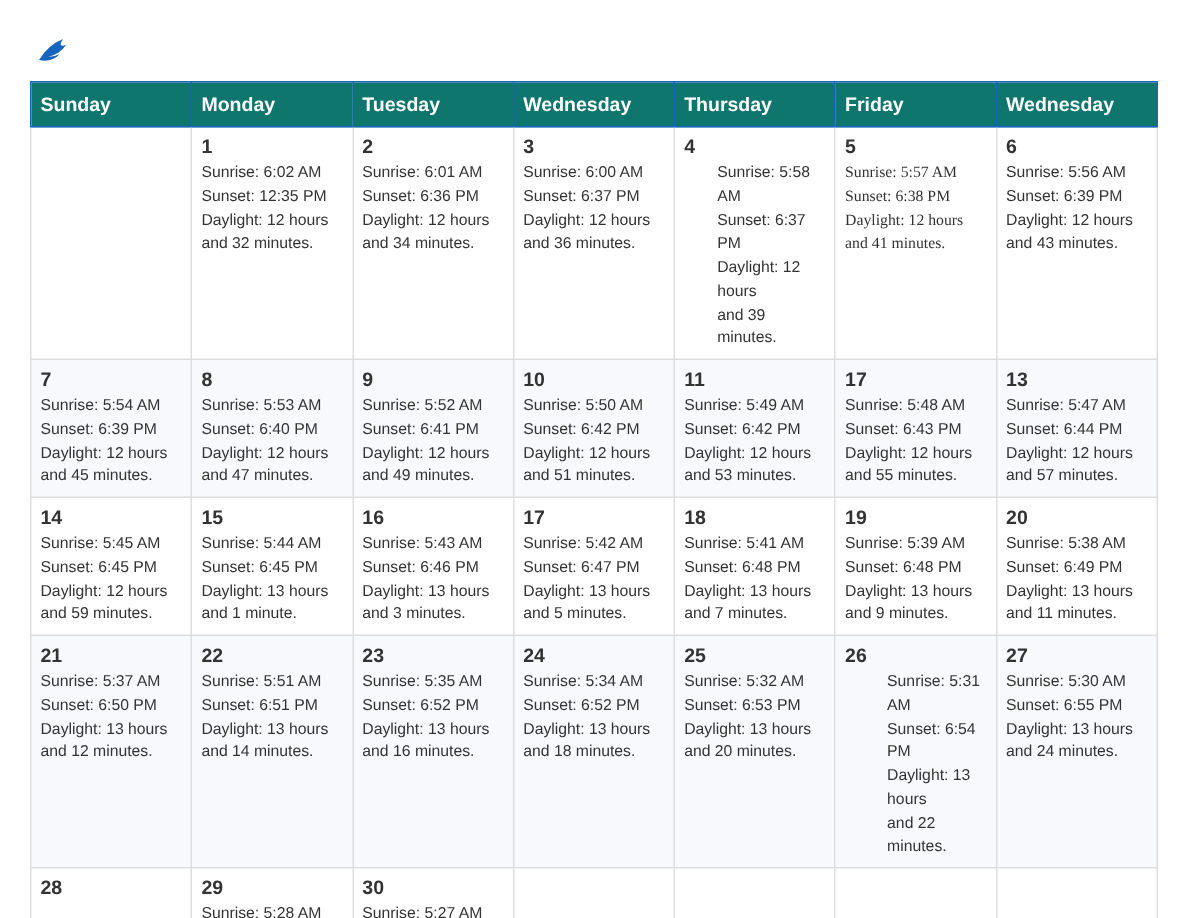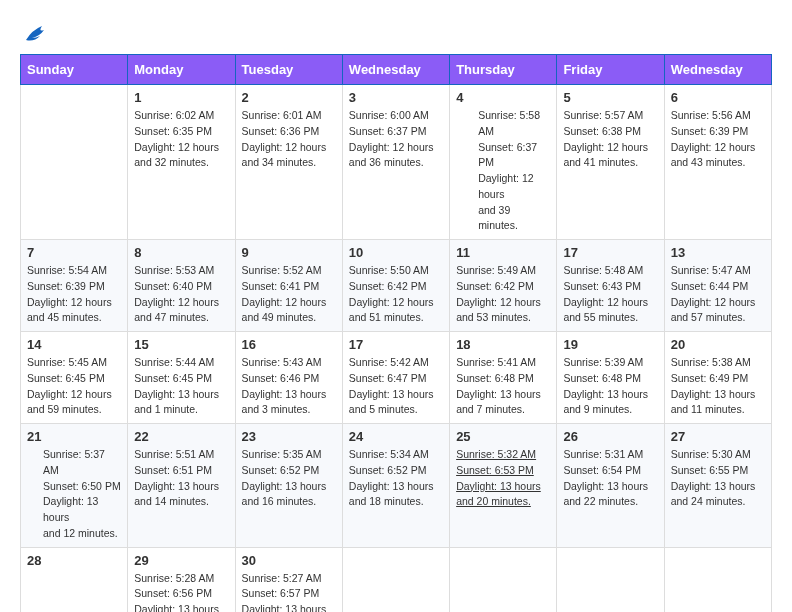--- a/index.html
+++ b/index.html
@@ -45,21 +45,21 @@
     .location {
       font-size: 16px;
       color: #555;
     }
     .calendar-table {
       width: 100%;
       border-collapse: collapse;
       border: 1px solid #ccc;
     }
     .calendar-table th {
-      background: #8b5cf6;
+      background: #0f766e;
       color: #fff;
       font-size: 13px;
       font-weight: bold;
       padding: 7px 6px;
       text-align: left;
       border: 1px solid #1565c0;
     }
     .calendar-table td {
       vertical-align: top;
       padding: 5px 6px;
@@ -121,21 +121,21 @@
         <th>Friday</th>
         <th>Wednesday</th>
       </tr>
   </thead>
   <tbody id="calendar-body">
   <tr>
         <td class="empty-cell"></td>
         <td>
           <span class="day-number">1</span>
           <div class="day-info" style="white-space: pre-line;">Sunrise: 6:02 AM
-Sunset: 6:35 PM
+Sunset: 12:35 PM
 Daylight: 12 hours
 and 32 minutes.</div>
         </td>
         <td>
           <span class="day-number">2</span>
           <div class="day-info" style="white-space: pre-line;">Sunrise: 6:01 AM
 Sunset: 6:36 PM
 Daylight: 12 hours
 and 34 minutes.</div>
         </td>
@@ -148,21 +148,21 @@
         </td>
         <td>
           <span class="day-number">4</span>
           <div class="day-info" style="white-space: pre-line; margin-left: 22px;">Sunrise: 5:58 AM
 Sunset: 6:37 PM
 Daylight: 12 hours
 and 39 minutes.</div>
         </td>
         <td>
           <span class="day-number">5</span>
-          <div class="day-info" style="white-space: pre-line;">Sunrise: 5:57 AM
+          <div class="day-info" style="white-space: pre-line; font-family: Liberation Serif, serif;">Sunrise: 5:57 AM
 Sunset: 6:38 PM
 Daylight: 12 hours
 and 41 minutes.</div>
         </td>
         <td>
           <span class="day-number">6</span>
           <div class="day-info" style="white-space: pre-line;">Sunrise: 5:56 AM
 Sunset: 6:39 PM
 Daylight: 12 hours
 and 43 minutes.</div>
@@ -266,21 +266,21 @@
           <span class="day-number">20</span>
           <div class="day-info" style="white-space: pre-line;">Sunrise: 5:38 AM
 Sunset: 6:49 PM
 Daylight: 13 hours
 and 11 minutes.</div>
         </td>
       </tr>
       <tr>
         <td>
           <span class="day-number">21</span>
-          <div class="day-info" style="white-space: pre-line; margin-left: 16px;">Sunrise: 5:37 AM
+          <div class="day-info" style="white-space: pre-line;">Sunrise: 5:37 AM
 Sunset: 6:50 PM
 Daylight: 13 hours
 and 12 minutes.</div>
         </td>
         <td>
           <span class="day-number">22</span>
           <div class="day-info" style="white-space: pre-line;">Sunrise: 5:51 AM
 Sunset: 6:51 PM
 Daylight: 13 hours
 and 14 minutes.</div>
@@ -294,28 +294,28 @@
         </td>
         <td>
           <span class="day-number">24</span>
           <div class="day-info" style="white-space: pre-line;">Sunrise: 5:34 AM
 Sunset: 6:52 PM
 Daylight: 13 hours
 and 18 minutes.</div>
         </td>
         <td>
           <span class="day-number">25</span>
-          <div class="day-info" style="white-space: pre-line; text-decoration: underline;">Sunrise: 5:32 AM
+          <div class="day-info" style="white-space: pre-line;">Sunrise: 5:32 AM
 Sunset: 6:53 PM
 Daylight: 13 hours
 and 20 minutes.</div>
         </td>
         <td>
           <span class="day-number">26</span>
-          <div class="day-info" style="white-space: pre-line;">Sunrise: 5:31 AM
+          <div class="day-info" style="white-space: pre-line; margin-left: 28px;">Sunrise: 5:31 AM
 Sunset: 6:54 PM
 Daylight: 13 hours
 and 22 minutes.</div>
         </td>
         <td>
           <span class="day-number">27</span>
           <div class="day-info" style="white-space: pre-line;">Sunrise: 5:30 AM
 Sunset: 6:55 PM
 Daylight: 13 hours
 and 24 minutes.</div>

